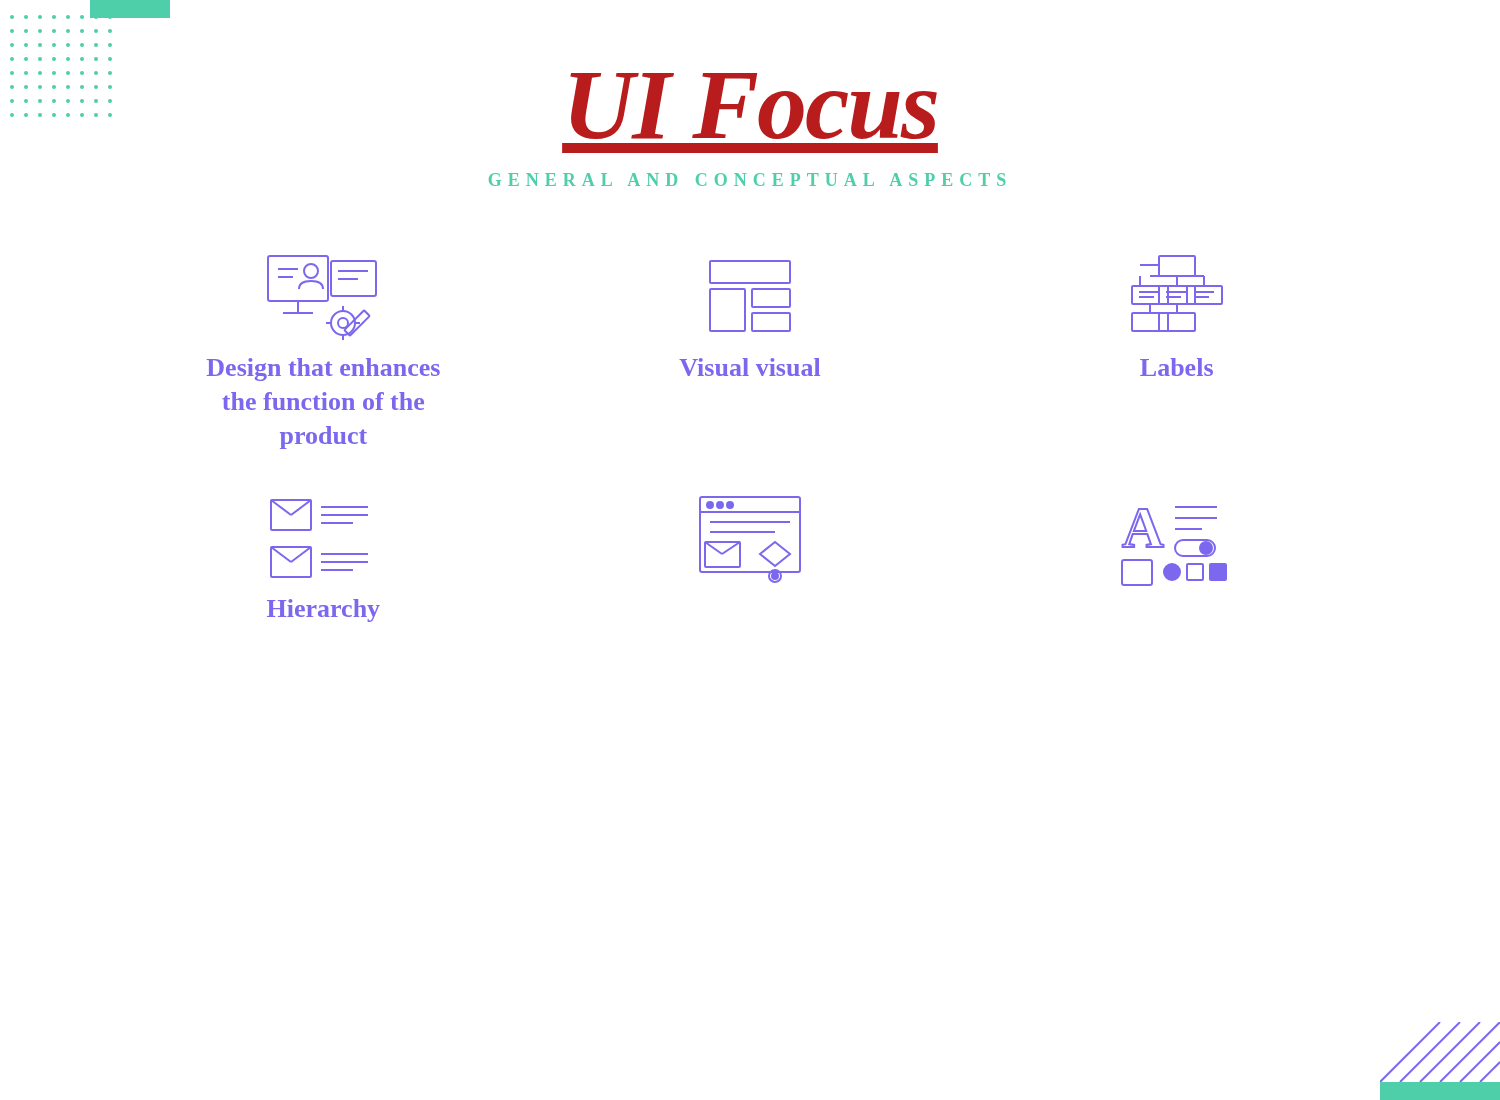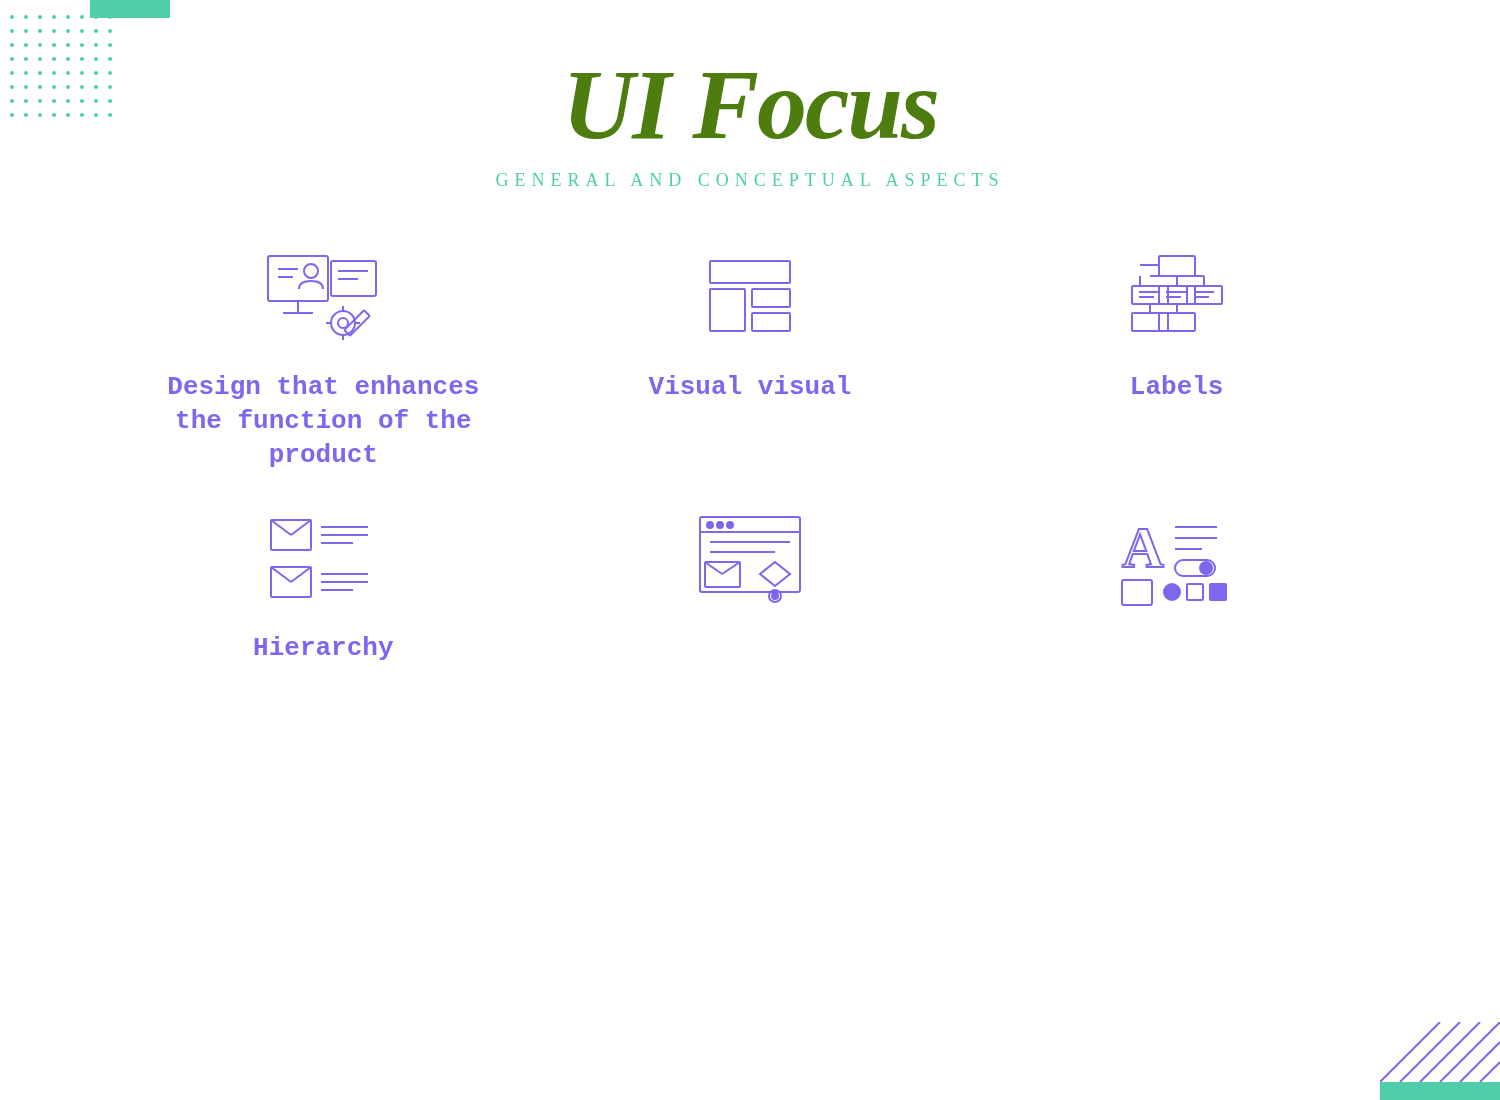--- a/index.html
+++ b/index.html
@@ -77,29 +77,30 @@
 
     
     .header {
       text-align: center;
       padding-top: 50px;
     }
 
     .main-title {
       font-size: 100px;
       font-weight: 900;
-      color: #4d7c0f;
+      color: #b91c1c;
       font-style: italic;
       line-height: 1.1;
       letter-spacing: -2px;
+      text-decoration: underline;
     }
 
     .subtitle {
       font-size: 18px;
-      font-weight: 400;
+      font-weight: 700;
       color: #4ecfaa;
       letter-spacing: 6px;
       text-transform: uppercase;
       margin-top: 10px;
     }
 
     
     .grid {
       display: grid;
       grid-template-columns: 1fr 1fr 1fr;
@@ -112,23 +113,21 @@
       display: flex;
       flex-direction: column;
       align-items: center;
       text-align: center;
     }
 
     .card-label {
       font-size: 26px;
       font-weight: 700;
       color: #7b68ee;
-      margin-top: 20px;
       line-height: 1.3;
-      font-family: Liberation Mono, monospace;
     }
 
     
     .icon-area {
       width: 120px;
       height: 100px;
       display: flex;
       align-items: center;
       justify-content: center;
     }

